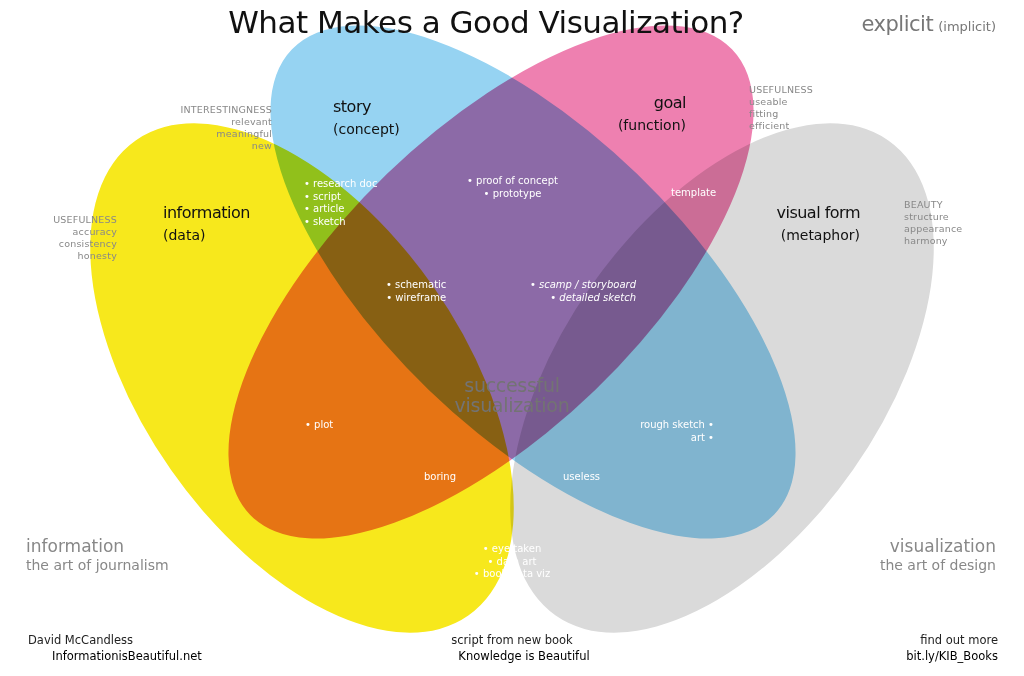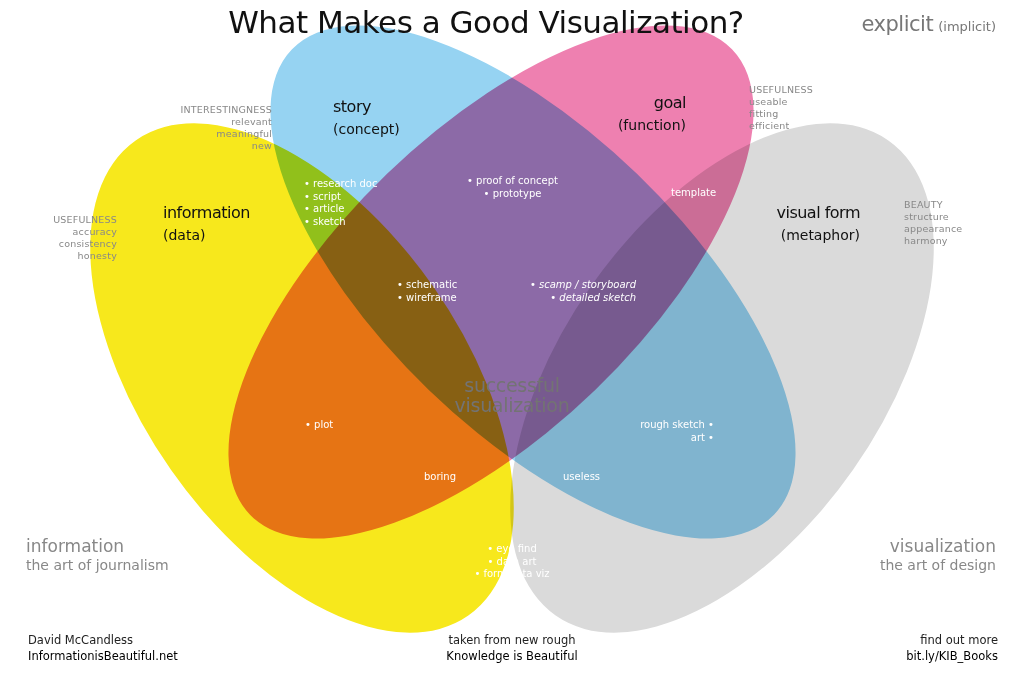--- a/index.html
+++ b/index.html
@@ -15,21 +15,21 @@
   .setname { color: #111; line-height: 22px; }
   .setname .n { font-size: 16px; letter-spacing: -0.5px; margin-top: 8px; }
   .setname .s { font-size: 14px; }
   .inner { color: #fff; font-size: 10px; line-height: 12.5px; }
   .center { color: #737373; font-size: 19px; line-height: 20px; text-align: center; letter-spacing: -0.3px; }
   .corner { color: #888; }
   .corner .h { font-size: 17px; line-height: 20px; }
   .corner .m { font-size: 14px; line-height: 18px; }
   .corner .l { font-size: 12px; line-height: 15px; }
   .foot { font-size: 11.5px; line-height: 16px; color: #222; }
-  .foot .b { color: #000; }
+  .foot .b { color: #000; margin-left: 24px; }
   svg { position: absolute; left: 0; top: 0; }
 </style>
 </head>
 <body>
 
 <svg width="1024" height="676" viewBox="0 0 1024 676">
   <g style="isolation:isolate">
 
     <ellipse cx="722" cy="378" rx="290" ry="160" transform="rotate(-55 722 378)" fill="#DADADA" style="mix-blend-mode:multiply"></ellipse>
 
@@ -96,21 +96,21 @@
   <div>• article</div>
   <div>• sketch</div>
 </div>
 <div class="abs inner" style="left:467px; top:175px; text-align:center;">
   <div>• proof of concept</div>
   <div>• prototype</div>
 </div>
 <div class="abs inner" style="left:671px; top:187px;">
   <div>template</div>
 </div>
-<div class="abs inner" style="left:397px; top:279px;">
+<div class="abs inner" style="left:386px; top:279px;text-align:center;">
   <div>• schematic</div>
   <div>• wireframe</div>
 </div>
 <div class="abs inner" style="right:388px; top:279px; text-align:right;font-style:italic;">
   <div>• scamp / storyboard</div>
   <div>• detailed sketch</div>
 </div>
 <div class="abs inner" style="left:305px; top:419px;">
   <div>• plot</div>
 </div>
@@ -118,42 +118,42 @@
   <div>rough sketch •</div>
   <div>art •</div>
 </div>
 <div class="abs inner" style="left:424px; top:471px;">
   <div>boring</div>
 </div>
 <div class="abs inner" style="left:563px; top:471px;">
   <div>useless</div>
 </div>
 <div class="abs inner" style="left:462px; top:543px; width:100px; text-align:center;">
-  <div>• eye find</div>
+  <div>• eye taken</div>
   <div>• data art</div>
-  <div>• form data viz</div>
+  <div>• book data viz</div>
 </div>
 <div class="abs center" style="left:432px; top:375px; width:160px;">
   <div>successful</div>
   <div>visualization</div>
 </div>
 
 <div class="abs corner" style="left:26px; top:536px;">
   <div class="h">information</div>
   <div class="m">the art of journalism</div>
 </div>
 <div class="abs corner" style="right:28px; top:536px; text-align:right;">
   <div class="h">visualization</div>
   <div class="m">the art of design</div>
 </div>
 
 <div class="abs foot" style="left:28px; top:632px;">
   <div>David McCandless</div>
   <div class="b">InformationisBeautiful.net</div>
 </div>
 <div class="abs foot" style="left:412px; width:200px; top:632px; text-align:center;">
-  <div>taken from new rough</div>
+  <div>script from new book</div>
   <div class="b">Knowledge is Beautiful</div>
 </div>
 <div class="abs foot" style="right:26px; top:632px; text-align:right;">
   <div>find out more</div>
   <div class="b">bit.ly/KIB_Books</div>
 </div>
 
 </body></html>

